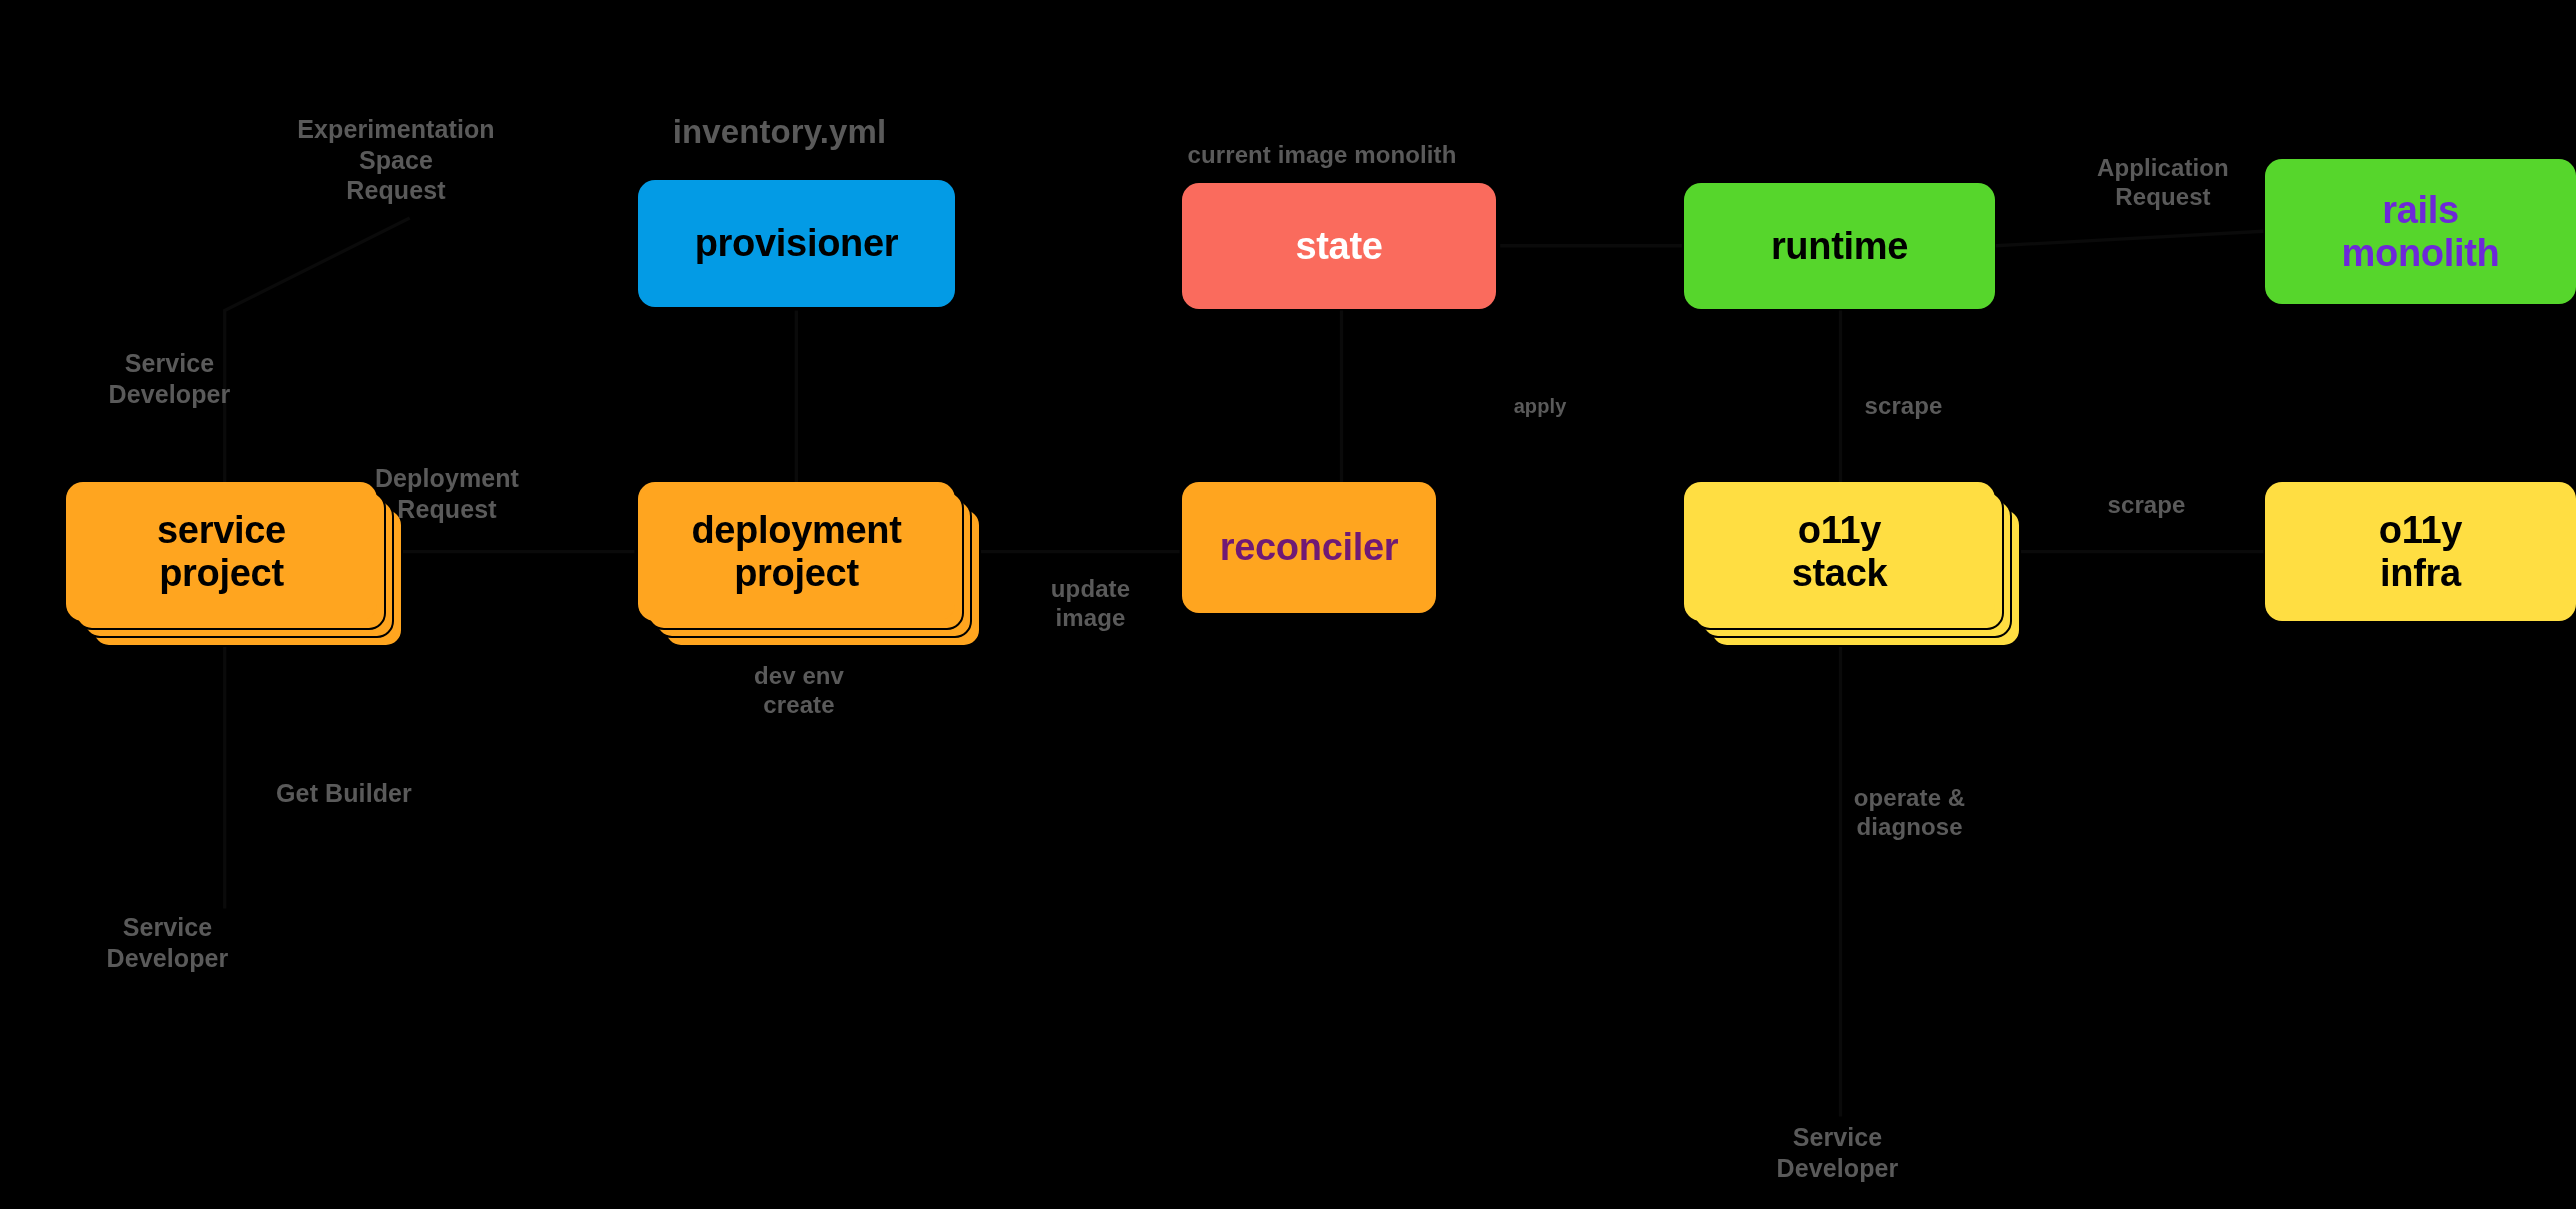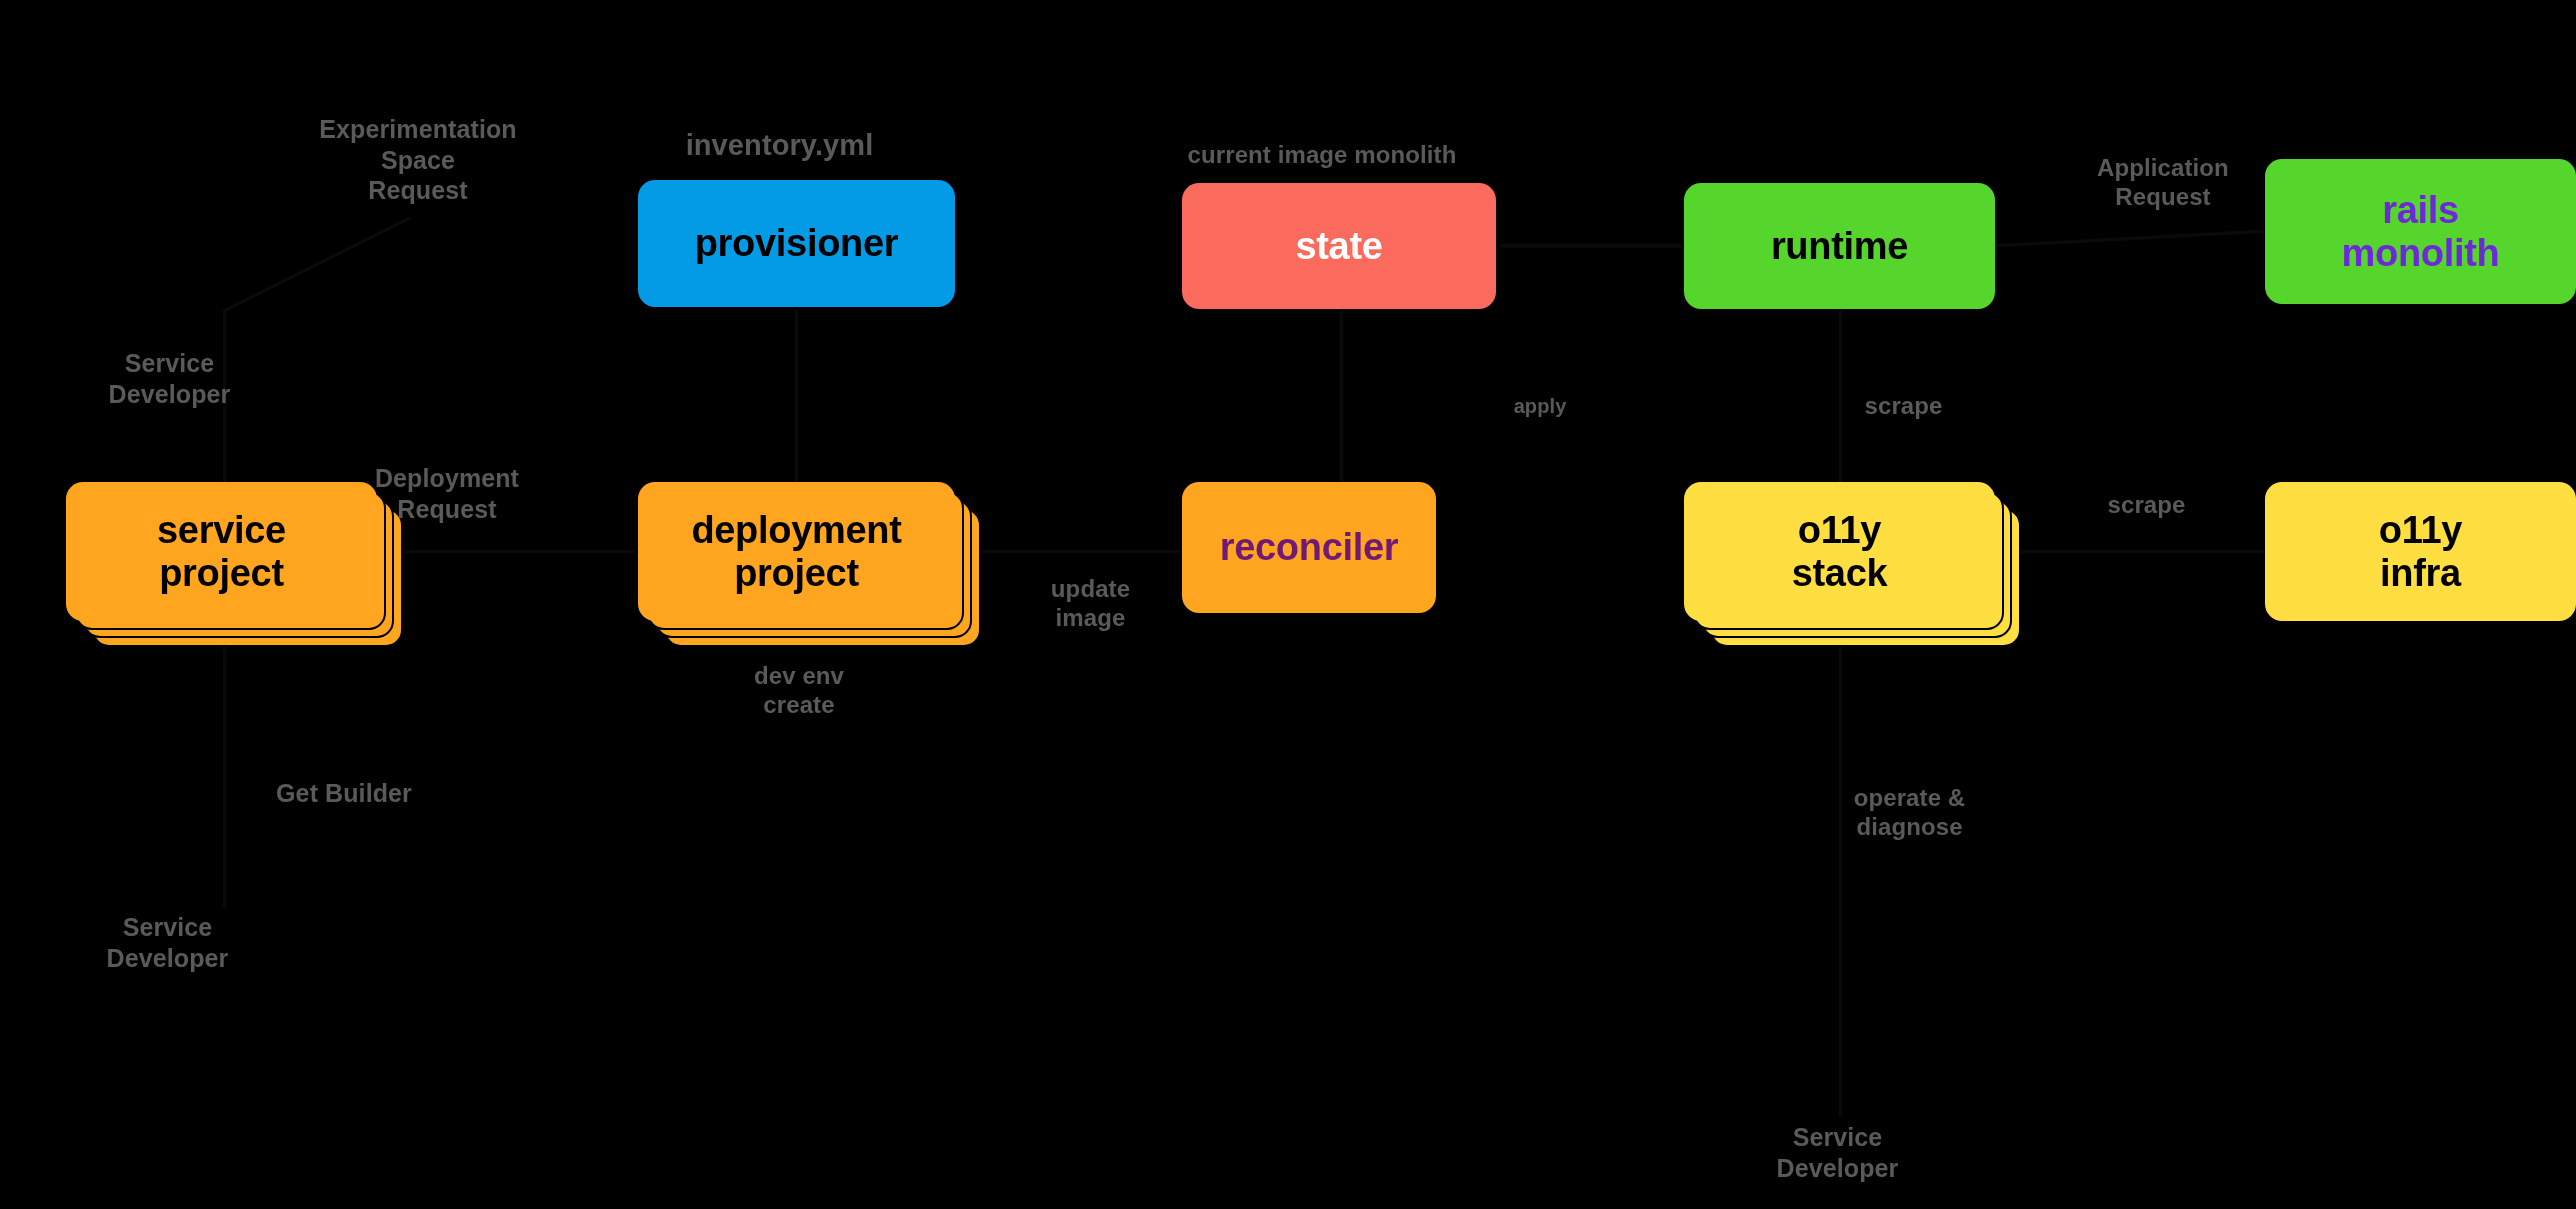--- a/index.html
+++ b/index.html
@@ -118,31 +118,31 @@
     </div>
   <div class="node" style="left: 1684px; top: 482px; width: 311px; height: 139px; background: rgb(255, 222, 66); color: rgb(0, 0, 0); white-space: pre-line;">o11y
 stack</div>
 
   <div class="node" style="left: 2265px; top: 159px; width: 311px; height: 145px; background: rgb(86, 214, 44); color: #6d28d9; white-space: pre-line;">rails
 monolith</div>
 
   <div class="node" style="left: 2265px; top: 482px; width: 311px; height: 139px; background: rgb(255, 222, 66); color: rgb(0, 0, 0); white-space: pre-line;">o11y
 infra</div>
 
-  <div class="elabel" style="left: 309px; top: 114px; width: 218px; font-size: 25px;">Experimentation
+  <div class="elabel" style="left: 287px; top: 114px; width: 218px; font-size: 25px;">Experimentation
 Space
 Request</div>
   <div class="elabel" style="left: 87px; top: 348px; width: 165px; font-size: 25px;">Service
 Developer</div>
   <div class="elabel" style="left: 348px; top: 463px; width: 198px; font-size: 25px;">Deployment
 Request</div>
   <div class="elabel" style="left: 245px; top: 778px; width: 198px; font-size: 25px;">Get Builder</div>
   <div class="elabel" style="left: 85px; top: 912px; width: 165px; font-size: 25px;">Service
 Developer</div>
-  <div class="elabel" style="left: 667px; top: 128px; width: 225px; font-size: 29px;">inventory.yml</div>
+  <div class="elabel" style="left: 667px; top: 112px; width: 225px; font-size: 33px;">inventory.yml</div>
   <div class="elabel" style="left: 710px; top: 661px; width: 178px; font-size: 24px;">dev env
 create</div>
   <div class="elabel" style="left: 1160px; top: 140px; width: 324px; font-size: 24px;">current image monolith</div>
   <div class="elabel" style="left: 1018px; top: 574px; width: 145px; font-size: 24px;">update
 image</div>
   <div class="elabel" style="left: 1484px; top: 394px; width: 112px; font-size: 20px;">apply</div>
   <div class="elabel" style="left: 1844px; top: 391px; width: 119px; font-size: 24px;">scrape</div>
   <div class="elabel" style="left: 1827px; top: 783px; width: 165px; font-size: 24px;">operate &amp;
 diagnose</div>
   <div class="elabel" style="left: 1755px; top: 1122px; width: 165px; font-size: 25px;">Service

